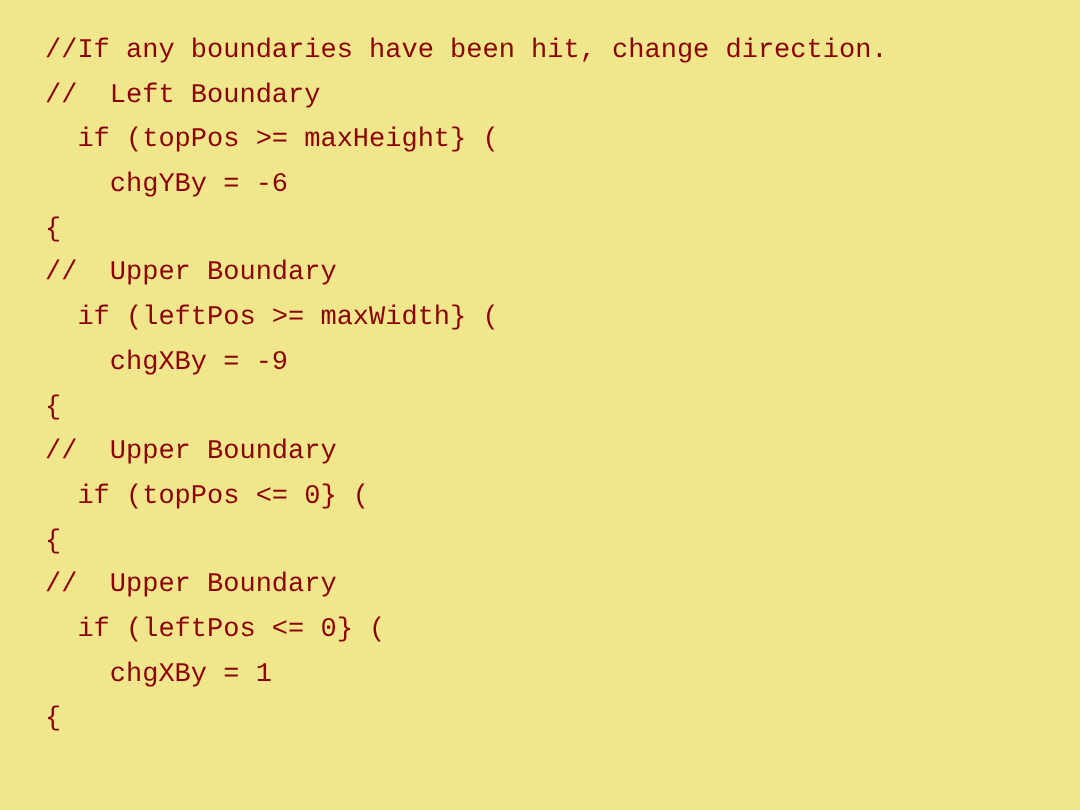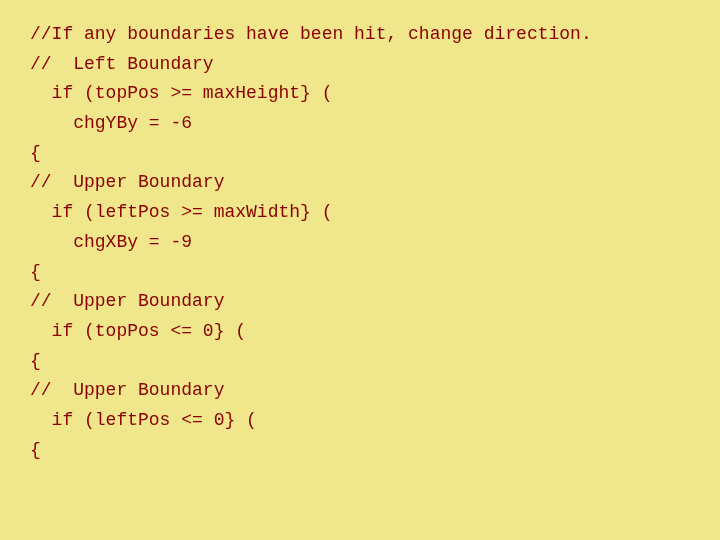--- a/index.html
+++ b/index.html
@@ -47,14 +47,15 @@
   <span class="line code">{</span>
   <span class="line comment">//  Upper Boundary</span>
   <span class="line code">  if (leftPos &gt;= maxWidth} (</span>
   <span class="line code">    chgXBy = -9</span>
   <span class="line code">{</span>
   <span class="line comment">//  Upper Boundary</span>
   <span class="line code">  if (topPos &lt;= 0} (</span>
   <span class="line code">{</span>
   <span class="line comment">//  Upper Boundary</span>
   <span class="line code">  if (leftPos &lt;= 0} (</span>
+  <span class="line code">    chgXBy = 1</span>
   <span class="line code">{</span>
 </div>
 
 </body></html>

